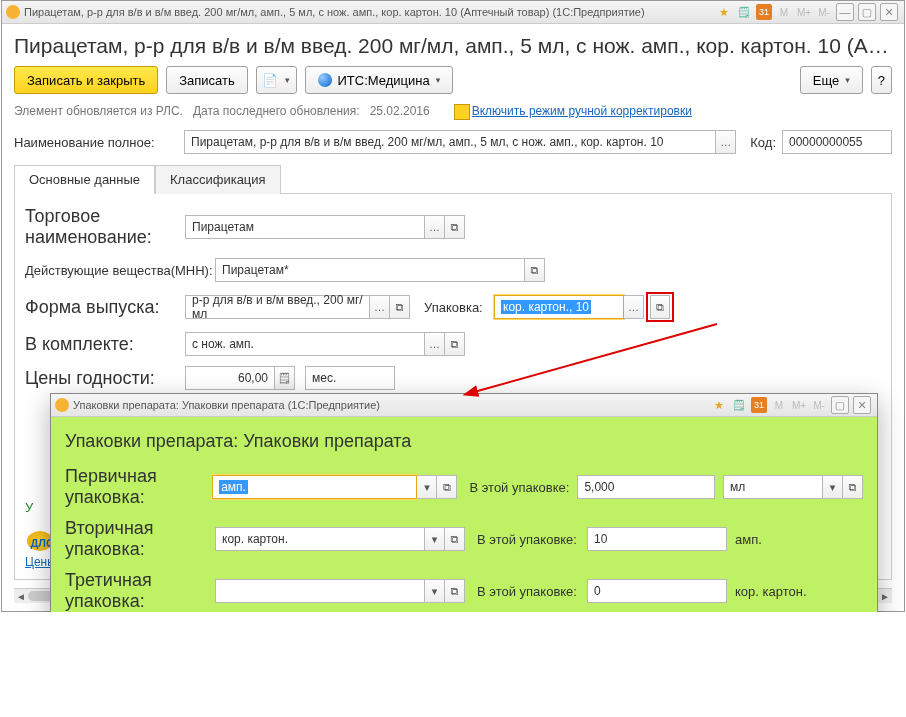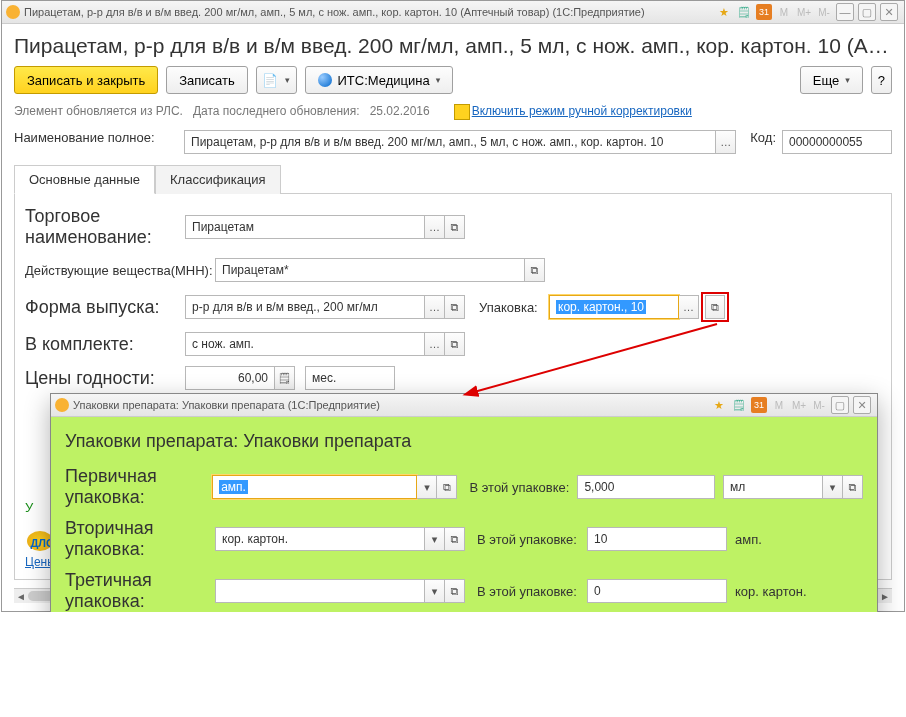--- a/index.html
+++ b/index.html
@@ -21,21 +21,21 @@
 .toolbar{display:flex;align-items:center;gap:8px;margin-bottom:10px}
 .btn{display:inline-flex;align-items:center;height:28px;padding:0 12px;border:1px solid #a0a0a0;border-radius:3px;background:linear-gradient(#fdfdfd,#eee);cursor:pointer;font-size:13px}
 .btn.primary{background:linear-gradient(#ffe94a,#ffd21f);border-color:#c39b00;font-weight:normal}
 .btn.icon-only{padding:0 6px}
 .btn .dd{margin-left:6px;font-size:9px;color:#555}
 .btn .globe{width:14px;height:14px;border-radius:50%;background:radial-gradient(circle at 30% 30%,#9cf,#06c);display:inline-block;margin-right:6px}
 .toolbar-spacer{flex:1}
 .metarow{display:flex;gap:10px;font-size:12px;color:#777;margin-bottom:10px}
 .metarow a{color:#1867c0;text-decoration:underline;cursor:pointer}
 .metarow .linkicon{display:inline-block;width:14px;height:14px;background:#ffd21f;border:1px solid #c39b00;margin-right:2px;vertical-align:middle}
-.row{display:flex;margin-bottom:10px}
+.row{display:flex;align-items:center;margin-bottom:10px}
 .row label{font-size:13px}
 .input{height:24px;border:1px solid #b8b8b8;background:#fff;padding:0 6px;font-size:12px;display:flex;align-items:center;box-sizing:border-box}
 .input.focus{border:1px solid #e6a817;outline:1px solid #ffd76a}
 .sel{background:#3399ff;color:#fff;padding:0 2px}
 .mini-btn{width:20px;height:24px;border:1px solid #b8b8b8;border-left:none;background:linear-gradient(#fdfdfd,#eee);display:inline-flex;align-items:center;justify-content:center;font-size:11px;color:#555;cursor:pointer;box-sizing:border-box}
 .tabs2{display:flex;margin-top:4px;border-bottom:1px solid #ccc}
 .tabs2 .tab{padding:6px 14px;border:1px solid #ccc;border-bottom:none;background:#f3f3f3;margin-right:0;font-size:13px;cursor:pointer;position:relative;top:1px}
 .tabs2 .tab.active{background:#fff;border-bottom:1px solid #fff}
 .panel{border:1px solid #ccc;border-top:none;padding:12px 10px 6px 10px}
 .formrow{display:flex;align-items:center;margin-bottom:10px}
@@ -143,21 +143,21 @@
       <div class="formrow">
         <div class="lbl2">Действующие вещества(МНН):</div>
         <div class="fgroup" style="width:330px">
           <div class="input" style="flex:1">Пирацетам*</div>
           <span class="mini-btn">⧉</span>
         </div>
       </div>
 
       <div class="formrow">
         <div class="lbl">Форма выпуска:</div>
-        <div class="fgroup" style="width:280px">
+        <div class="fgroup" style="width:225px">
           <div class="input" style="flex:1">р-р для в/в и в/м введ., 200 мг/мл</div>
           <span class="mini-btn">…</span>
           <span class="mini-btn">⧉</span>
         </div>
         <div style="width:70px;margin-left:14px">Упаковка:</div>
         <div class="fgroup" style="width:150px">
           <div class="input focus" style="flex:1">
               <span class="sel">кор. картон., 10</span>
             </div>
           <span class="mini-btn">…</span>

